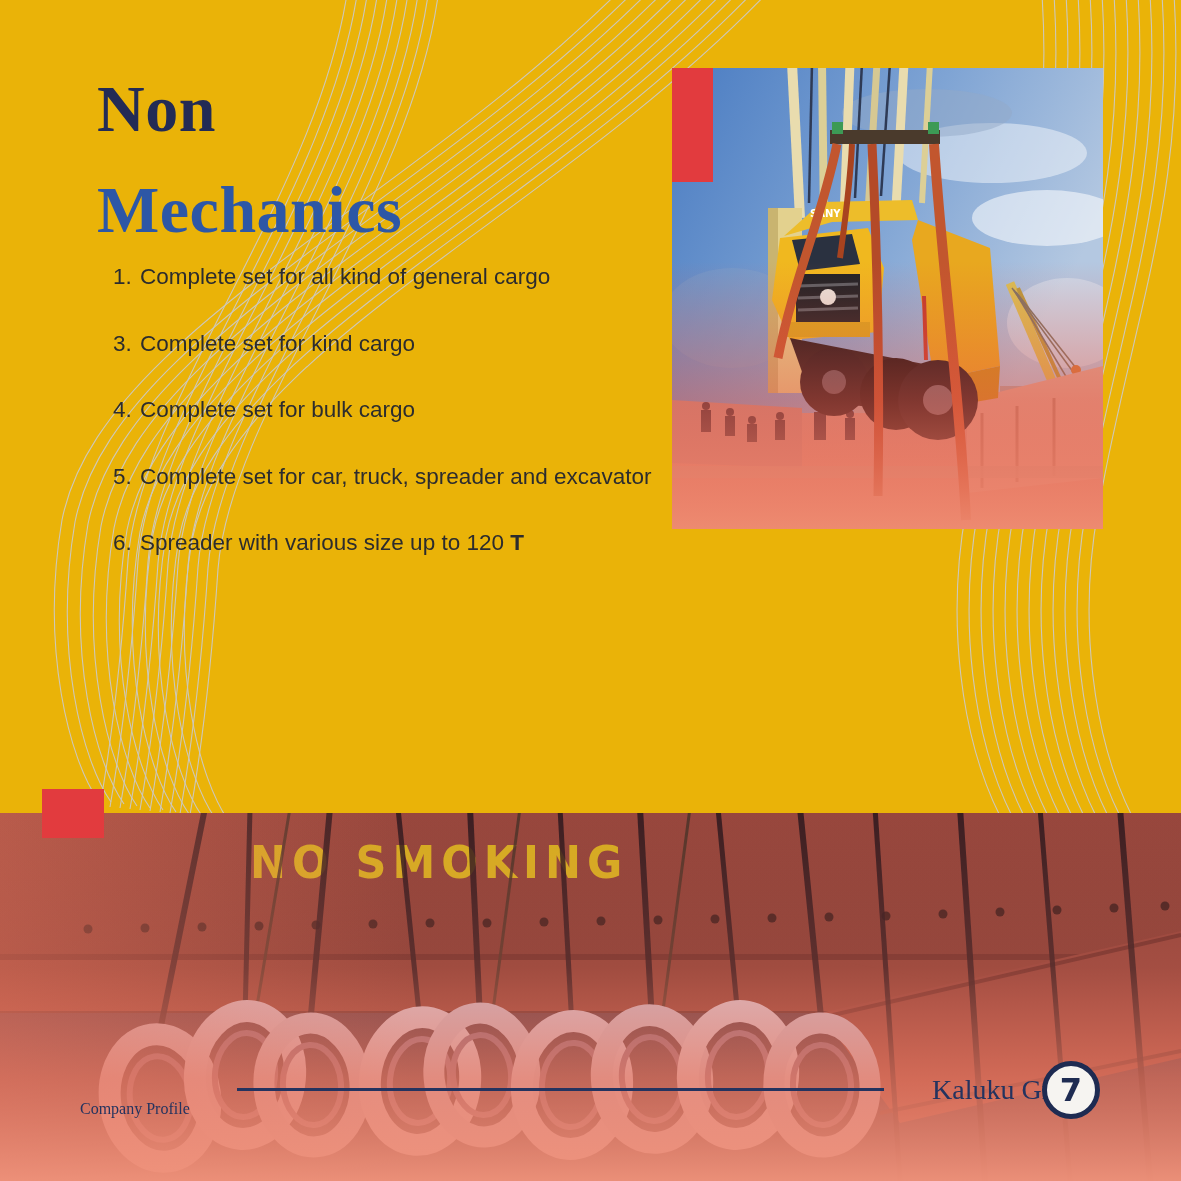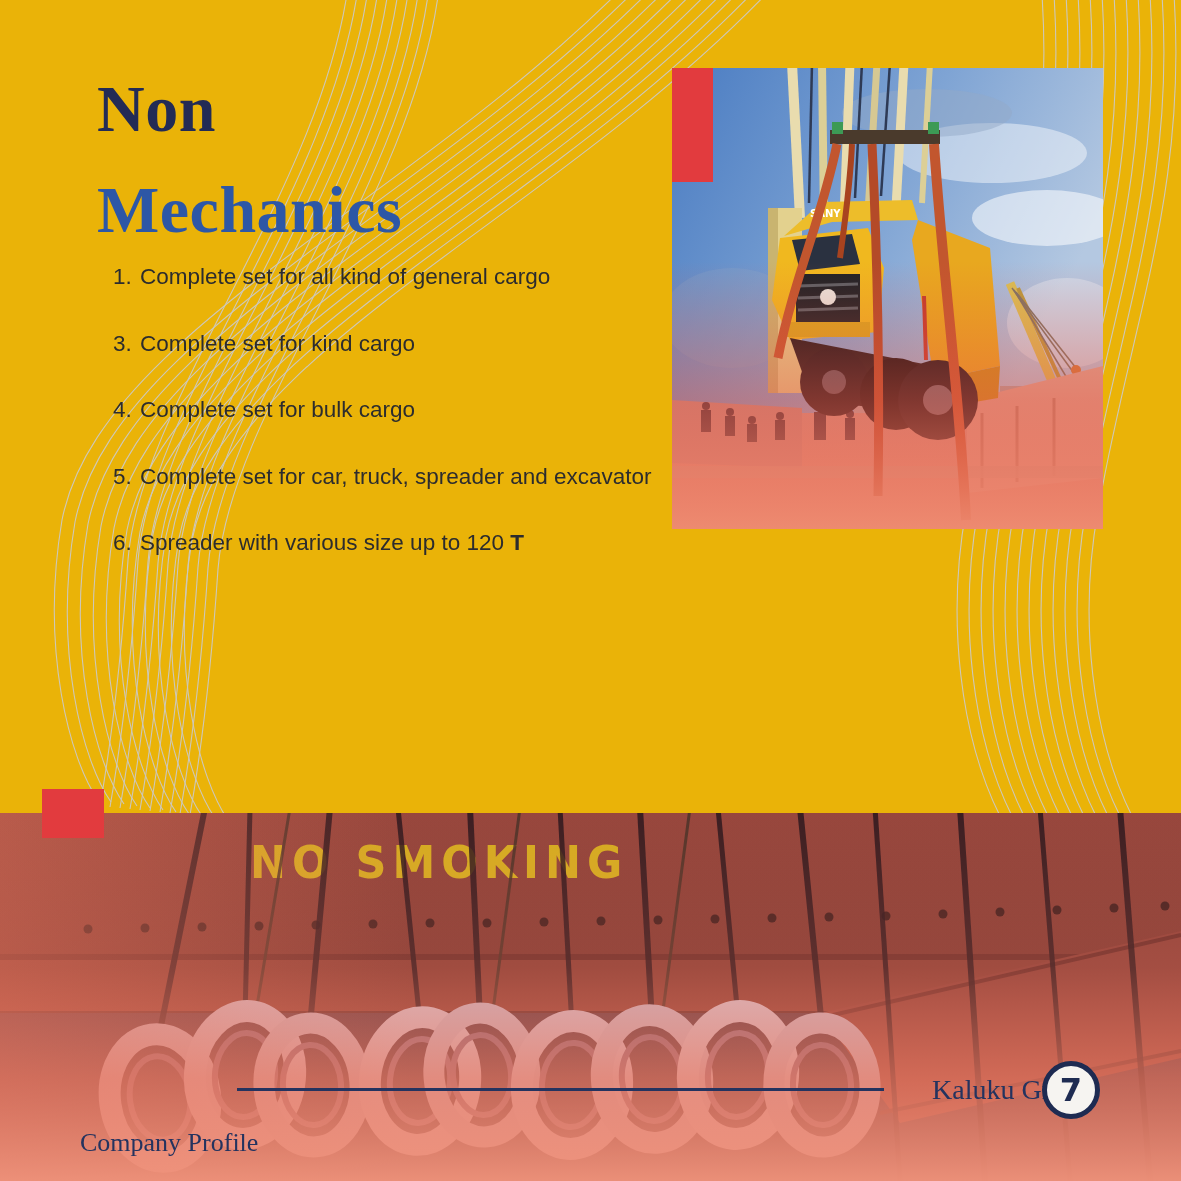--- a/index.html
+++ b/index.html
@@ -29,22 +29,22 @@
   
   .accent{position:absolute;background:#e23b3e;z-index:5;}
   .accent-top{left:672px;top:68px;width:41px;height:114px;}
   .accent-bottom{left:42px;top:789px;width:62px;height:49px;}
 
   
   .photo-bottom{position:absolute;left:0;top:813px;width:1181px;height:368px;
                 z-index:4;overflow:hidden;}
 
   
-  .footer-left{position:absolute;left:80px;top:1128px;z-index:6;
-               font-family:"Liberation Serif",serif;font-size:26px;color:#24335f;}
+  .footer-left{position:absolute;left:80px;top:1100px;z-index:6;
+               font-family:"Liberation Serif",serif;font-size:16px;color:#24335f;}
   .footer-line{position:absolute;left:237px;top:1088px;width:647px;height:2.5px;
                background:#24335f;z-index:6;}
   .footer-right{position:absolute;left:932px;top:1074px;z-index:6;
                 font-family:"Liberation Serif",serif;font-size:28px;color:#24335f;}
   .page-badge{position:absolute;left:1042px;top:1061px;width:48px;height:48px;
               border-radius:50%;background:#f6f4f1;border:5px solid #1e2b52;
               z-index:6;display:flex;align-items:center;justify-content:center;}
   .page-badge span{font-family:"DejaVu Sans",sans-serif;font-weight:700;
                    font-size:32px;color:#1e2b52;line-height:1;}
 </style>

